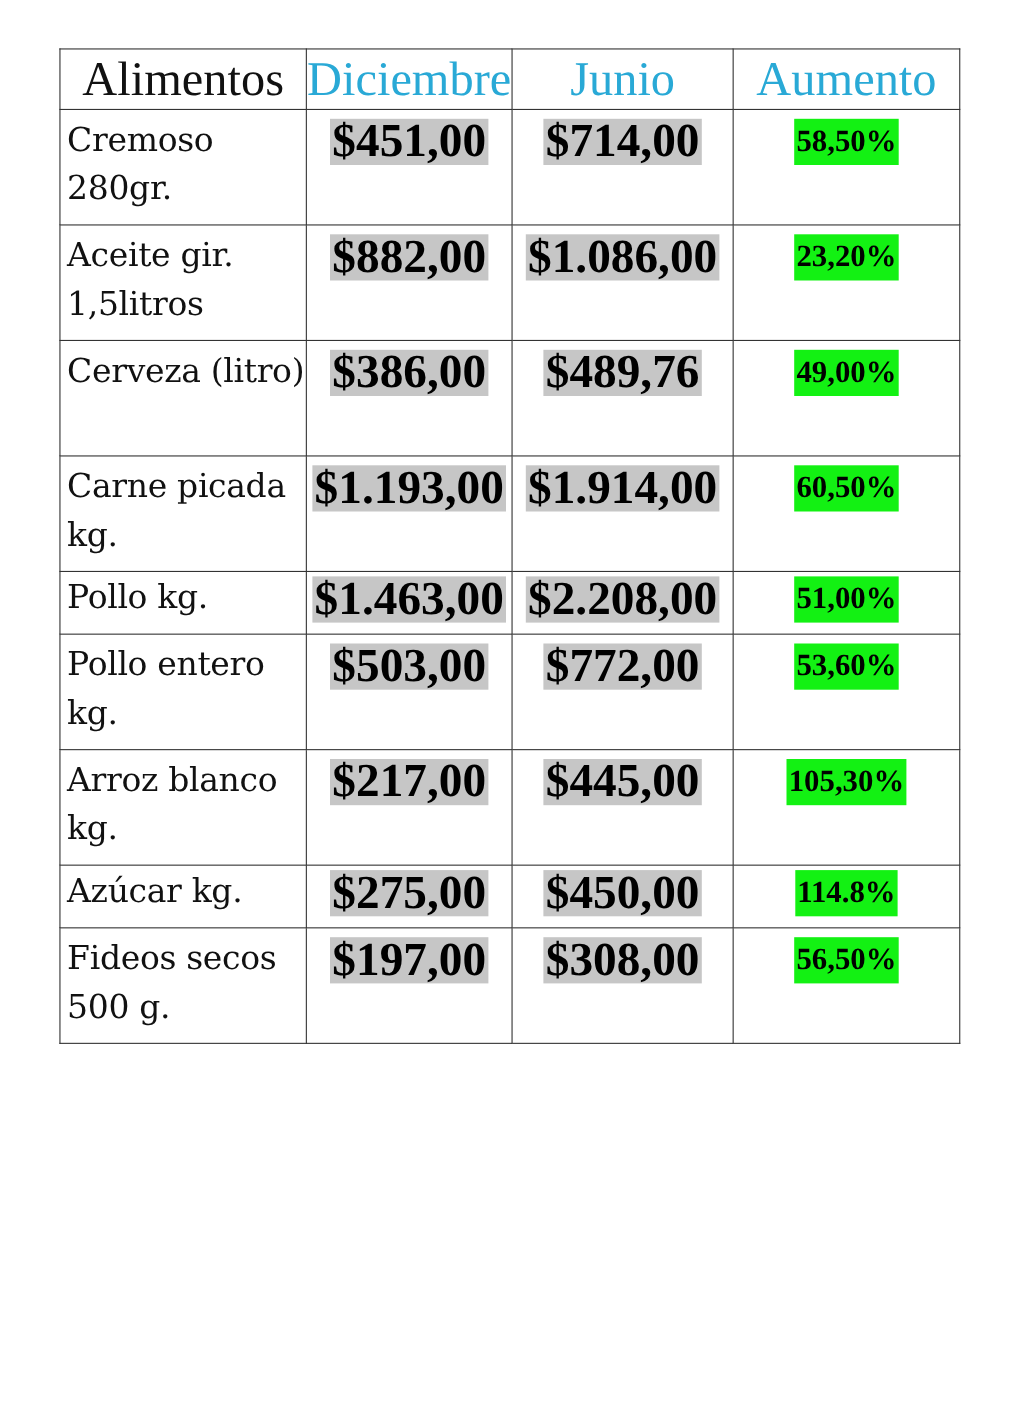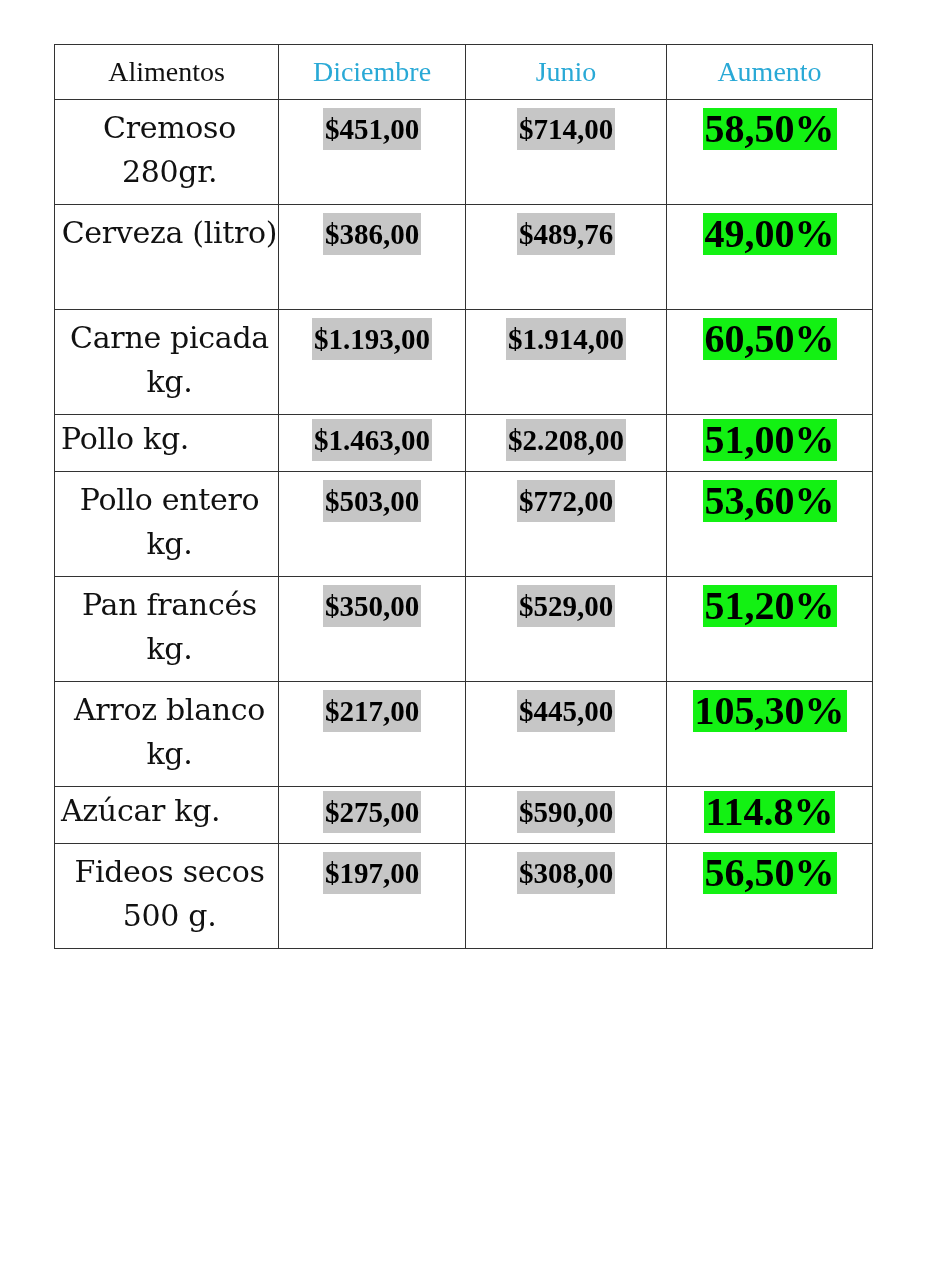--- a/index.html
+++ b/index.html
@@ -13,21 +13,21 @@
   table.prices td, table.prices th {
     border:1.5px solid #333333;
     vertical-align:top;
     padding:0;
   }
   col.c1 { width:224px; } col.c2 { width:187px; } col.c3 { width:201px; } col.c4 { width:206px; }
   th {
     height:54px;
     font-family:"Liberation Serif", serif;
     font-weight:normal;
-    font-size:28px;
+    font-size:44px;
     text-align:center;
     vertical-align:middle !important;
     line-height:54px;
     margin-left:45px;
   }
   th.first { color:#111111; }
   th.blue { color:#29a9d6; }
   td.name {
     font-family:"DejaVu Serif", serif;
     font-size:30px;
@@ -35,36 +35,36 @@
     color:#111111;
     padding:6px 0 0 6px !important;
     letter-spacing:-0.3px;
   }
   td.val { text-align:center; padding-top:8px !important; }
   .price {
     display:inline-block;
     background:#c6c6c6;
     font-family:"Liberation Serif", serif;
     font-weight:bold;
-    font-size:29px;
+    font-size:43px;
     line-height:42px;
     color:#000000;
     padding:0 2px;
   }
   .pct {
     display:inline-block;
     background:#13f113;
     font-family:"Liberation Serif", serif;
     font-weight:bold;
-    font-size:40px;
+    font-size:28px;
     line-height:42px;
     color:#000000;
     padding:0 2px;
   }
-  tr.h2 td { height:96px;text-align:center; }
+  tr.h2 td { height:96px; }
   tr.h1 td { height:52px; }
   tr.h1 td.name { padding-top:2px !important; }
   tr.h1 td.val { padding-top:4px !important; }
 </style>
 </head>
 <body>
 
 <table class="prices">
   <colgroup>
       <col class="c1">
@@ -81,20 +81,26 @@
     </tr>
   </thead>
   <tbody>
     <tr class="h2">
       <td class="name">Cremoso 280gr.</td>
       <td class="val"><span class="price">$451,00</span></td>
       <td class="val"><span class="price">$714,00</span></td>
       <td class="val"><span class="pct">58,50%</span></td>
     </tr>
     <tr class="h2">
+      <td class="name">Aceite gir. 1,5litros</td>
+      <td class="val"><span class="price">$882,00</span></td>
+      <td class="val"><span class="price">$1.086,00</span></td>
+      <td class="val"><span class="pct">23,20%</span></td>
+    </tr>
+    <tr class="h2">
       <td class="name">Cerveza (litro)</td>
       <td class="val"><span class="price">$386,00</span></td>
       <td class="val"><span class="price">$489,76</span></td>
       <td class="val"><span class="pct">49,00%</span></td>
     </tr>
     <tr class="h2">
       <td class="name">Carne picada kg.</td>
       <td class="val"><span class="price">$1.193,00</span></td>
       <td class="val"><span class="price">$1.914,00</span></td>
       <td class="val"><span class="pct">60,50%</span></td>
@@ -105,35 +111,29 @@
       <td class="val"><span class="price">$2.208,00</span></td>
       <td class="val"><span class="pct">51,00%</span></td>
     </tr>
     <tr class="h2">
       <td class="name">Pollo entero kg.</td>
       <td class="val"><span class="price">$503,00</span></td>
       <td class="val"><span class="price">$772,00</span></td>
       <td class="val"><span class="pct">53,60%</span></td>
     </tr>
     <tr class="h2">
-      <td class="name">Pan francés kg.</td>
-      <td class="val"><span class="price">$350,00</span></td>
-      <td class="val"><span class="price">$529,00</span></td>
-      <td class="val"><span class="pct">51,20%</span></td>
-    </tr>
-    <tr class="h2">
       <td class="name">Arroz blanco kg.</td>
       <td class="val"><span class="price">$217,00</span></td>
       <td class="val"><span class="price">$445,00</span></td>
       <td class="val"><span class="pct">105,30%</span></td>
     </tr>
     <tr class="h1">
       <td class="name">Azúcar kg.</td>
       <td class="val"><span class="price">$275,00</span></td>
-      <td class="val"><span class="price">$590,00</span></td>
+      <td class="val"><span class="price">$450,00</span></td>
       <td class="val"><span class="pct">114.8%</span></td>
     </tr>
     <tr class="h2">
       <td class="name">Fideos secos 500 g.</td>
       <td class="val"><span class="price">$197,00</span></td>
       <td class="val"><span class="price">$308,00</span></td>
       <td class="val"><span class="pct">56,50%</span></td>
     </tr>
   </tbody>
 </table>

